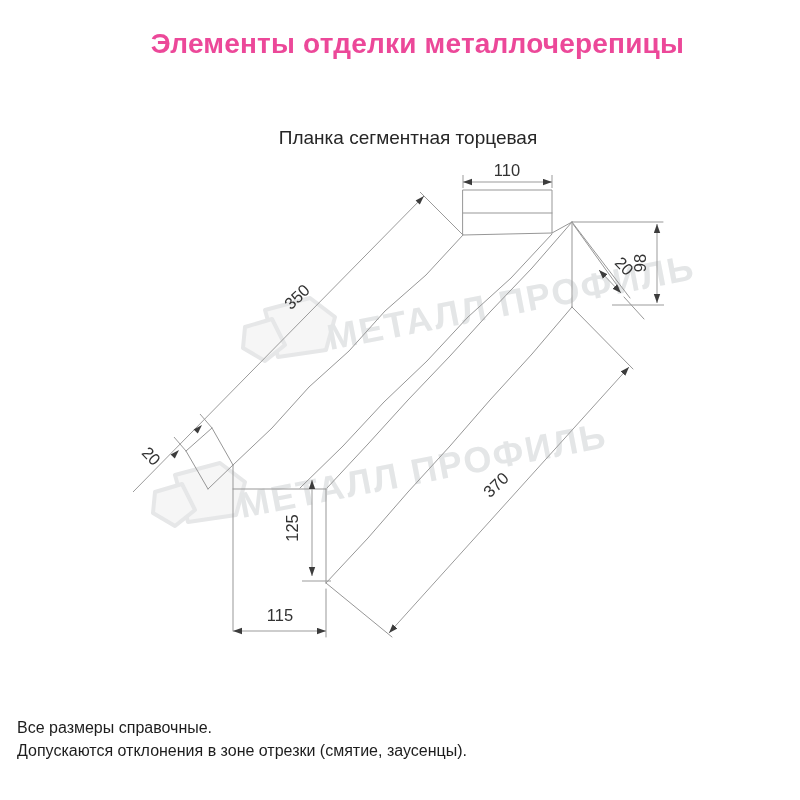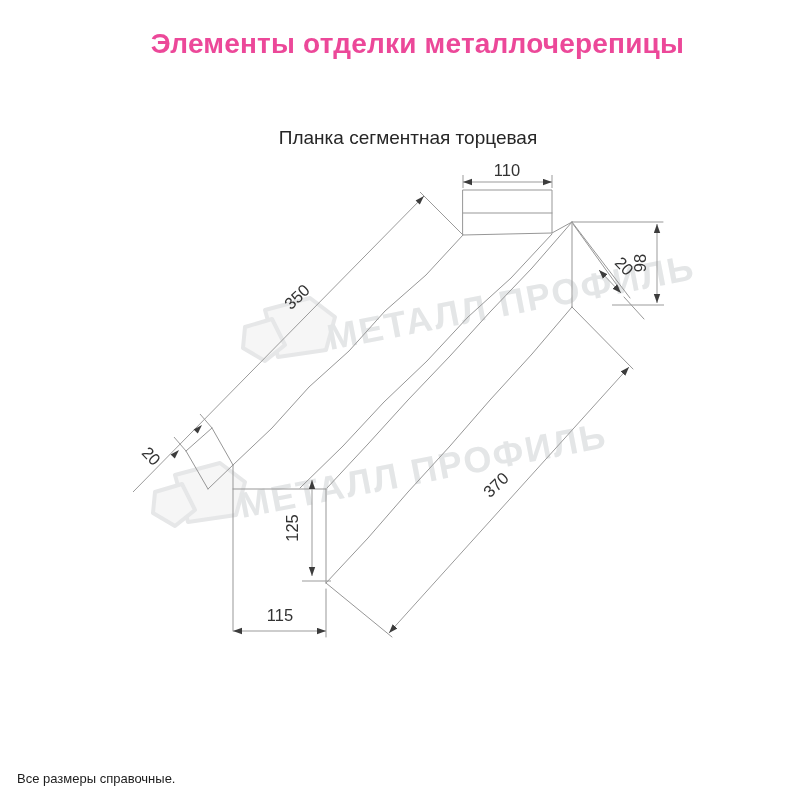--- a/index.html
+++ b/index.html
@@ -3,21 +3,21 @@
 <meta charset="utf-8">
 <style>
   html,body{margin:0;padding:0;background:#ffffff;}
   body{width:800px;height:800px;position:relative;overflow:hidden;
        font-family:"Liberation Sans", sans-serif;}
   .page{position:absolute;inset:0;background:#fff;}
   .title{position:absolute;top:28px;left:0;width:795px;text-align:center;
          font-size:28px;font-weight:bold;color:#ec4899;letter-spacing:0.2px;margin-left:20px;}
   .subtitle{position:absolute;top:126px;left:0;width:800px;text-align:center;
             font-size:19px;font-weight:400;color:#262626;line-height:24px;margin-left:8px;}
-  .notes{position:absolute;left:17px;top:767px;font-size:13px;color:#1d1d1d;
+  .notes{position:absolute;left:17px;top:716px;font-size:16px;color:#1d1d1d;
          line-height:23px;}
   svg{position:absolute;left:0;top:0;}
   .oln{stroke:#979797;stroke-width:1;fill:none;stroke-linecap:round;stroke-linejoin:round;}
   .dln{stroke:#9b9b9b;stroke-width:1;fill:none;}
   .dimtxt{font-size:16.5px;fill:#333333;font-family:"Liberation Sans",sans-serif;}
   .arr{fill:#3c3c3c;stroke:none;}
   .wm-text{font-size:36px;font-weight:bold;letter-spacing:2px;fill:#e4e6e7;
            font-family:"Liberation Sans",sans-serif;}
   .wm-shape{fill:#f6f6f6;stroke:#e6e7e8;stroke-width:4;stroke-linejoin:round;}
 </style>
@@ -133,15 +133,16 @@
       <g>
         <path class="dln" d="M389,633 L629,367" marker-start="url(#ah)" marker-end="url(#ahe)"></path>
         <text class="dimtxt" transform="translate(500,489) rotate(-44)" text-anchor="middle">370</text>
       </g>
 
     </g>
   </svg>
 
   <div class="notes">
     <div>Все размеры справочные.</div>
+    <div>Допускаются отклонения в зоне отрезки (смятие, заусенцы).</div>
   </div>
 
 </div>
 
 </body></html>

